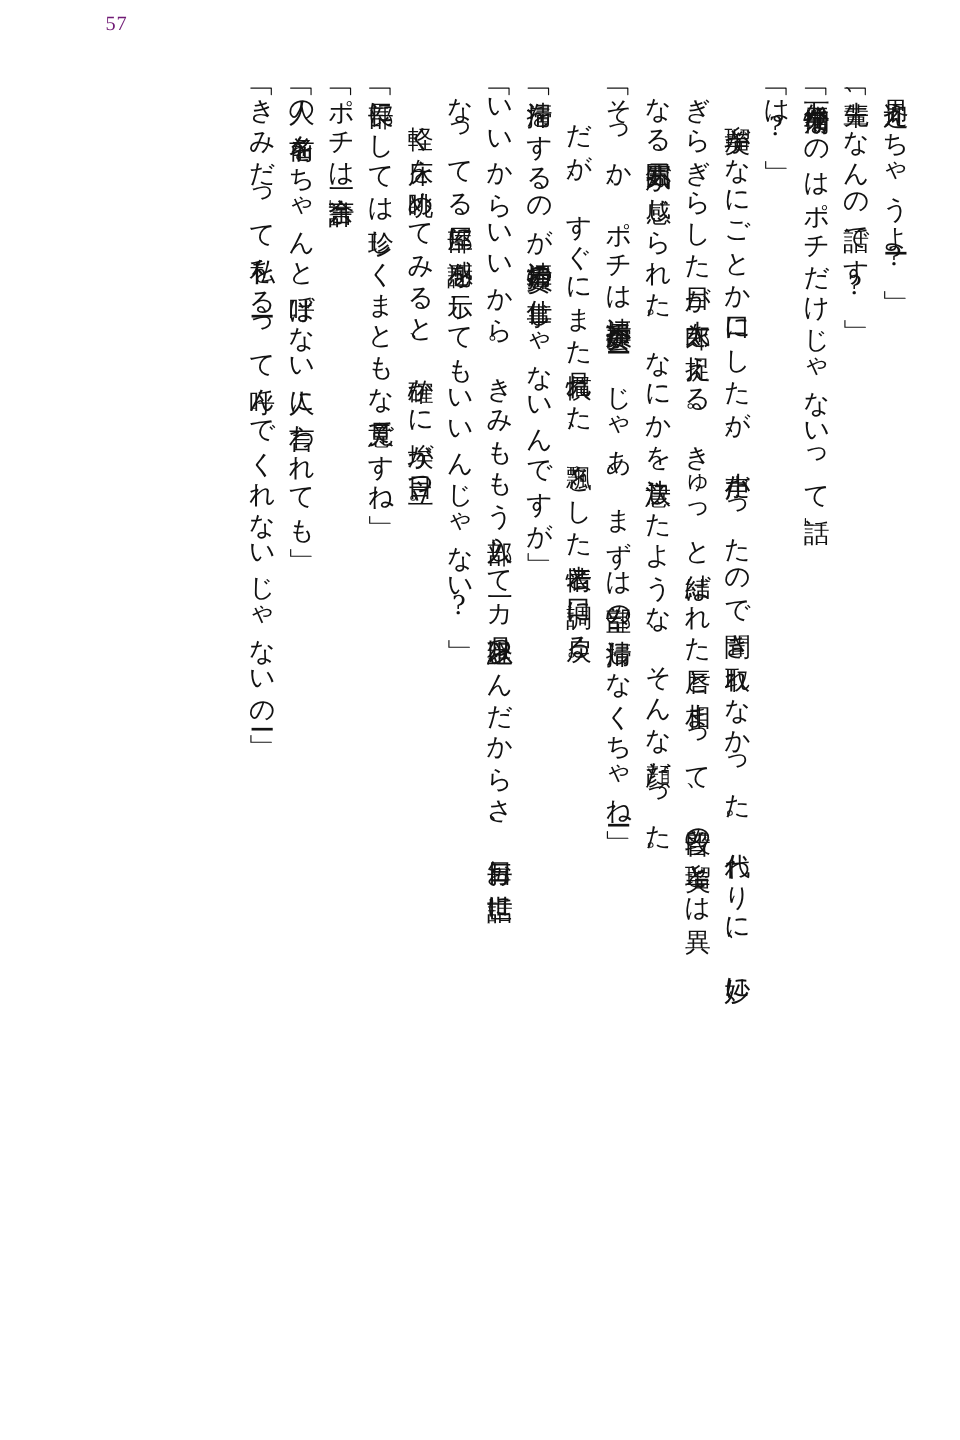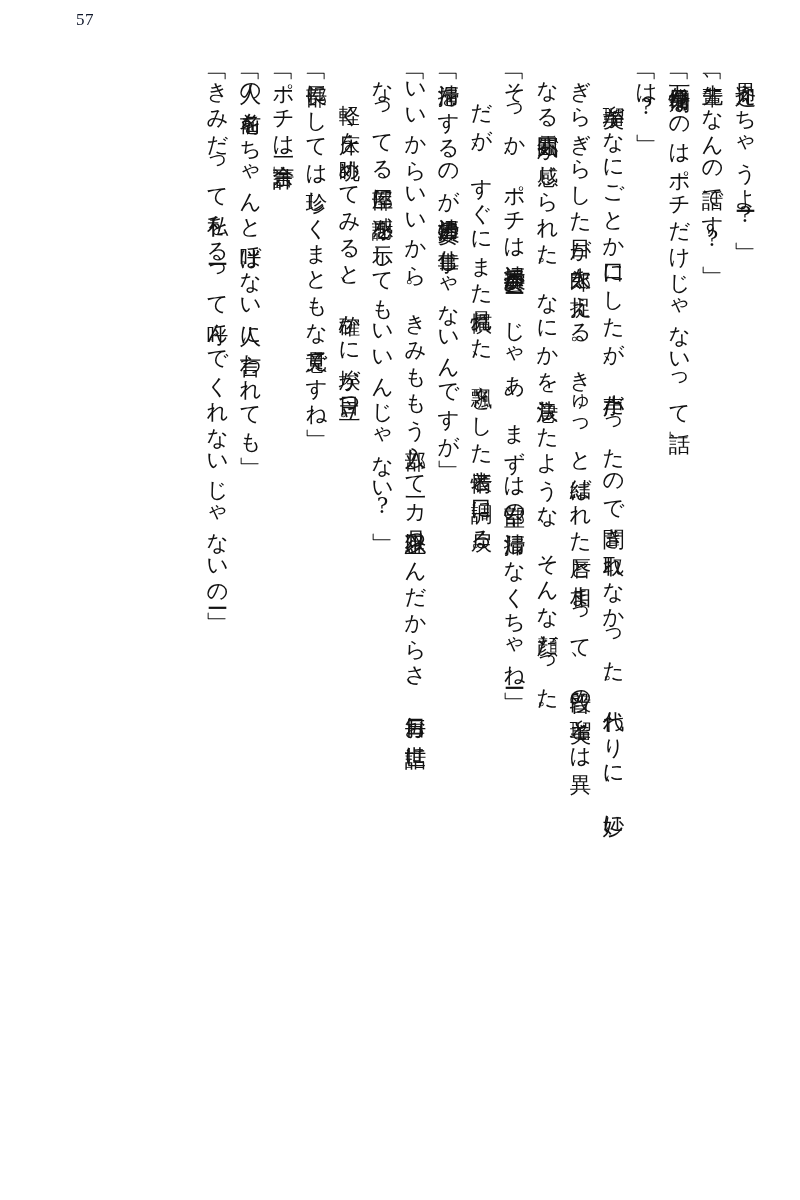--- a/index.html
+++ b/index.html
@@ -21,26 +21,26 @@
     left: 0;
     top: 0;
     width: 800px;
     height: 1200px;
     background: #fff;
   }
 
   
   #page-number {
     position: absolute;
-    left: 76px;
+    left: 88px;
     top: 10px;
     font-size: 17px;
     font-family: "Liberation Serif", "DejaVu Serif", serif;
     letter-spacing: 0.5px;
-    color: #0f172a;
+    color: #701a75;
   }
 
   
   #text-body {
     position: absolute;
     right: 44px;
     top: 66px;
     width: 690px;
     height: 1070px;
     display: flex;

